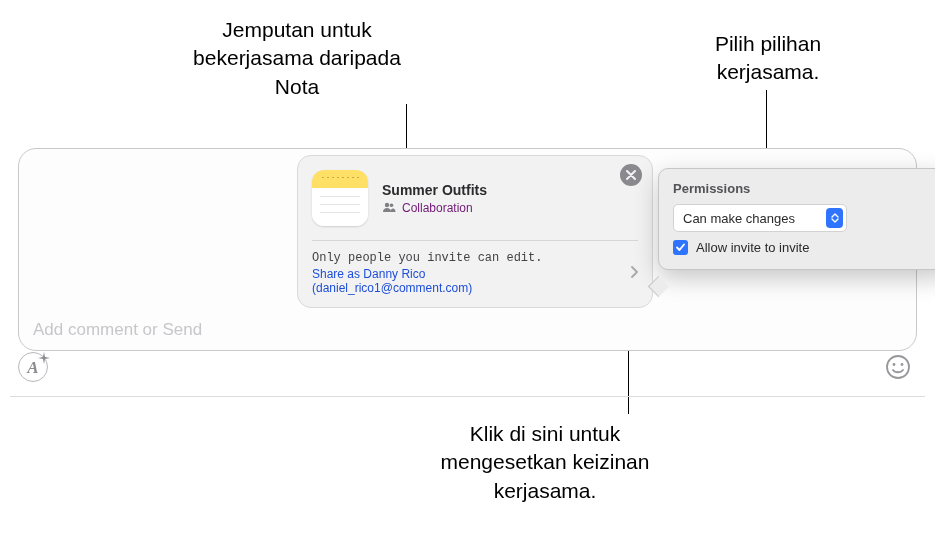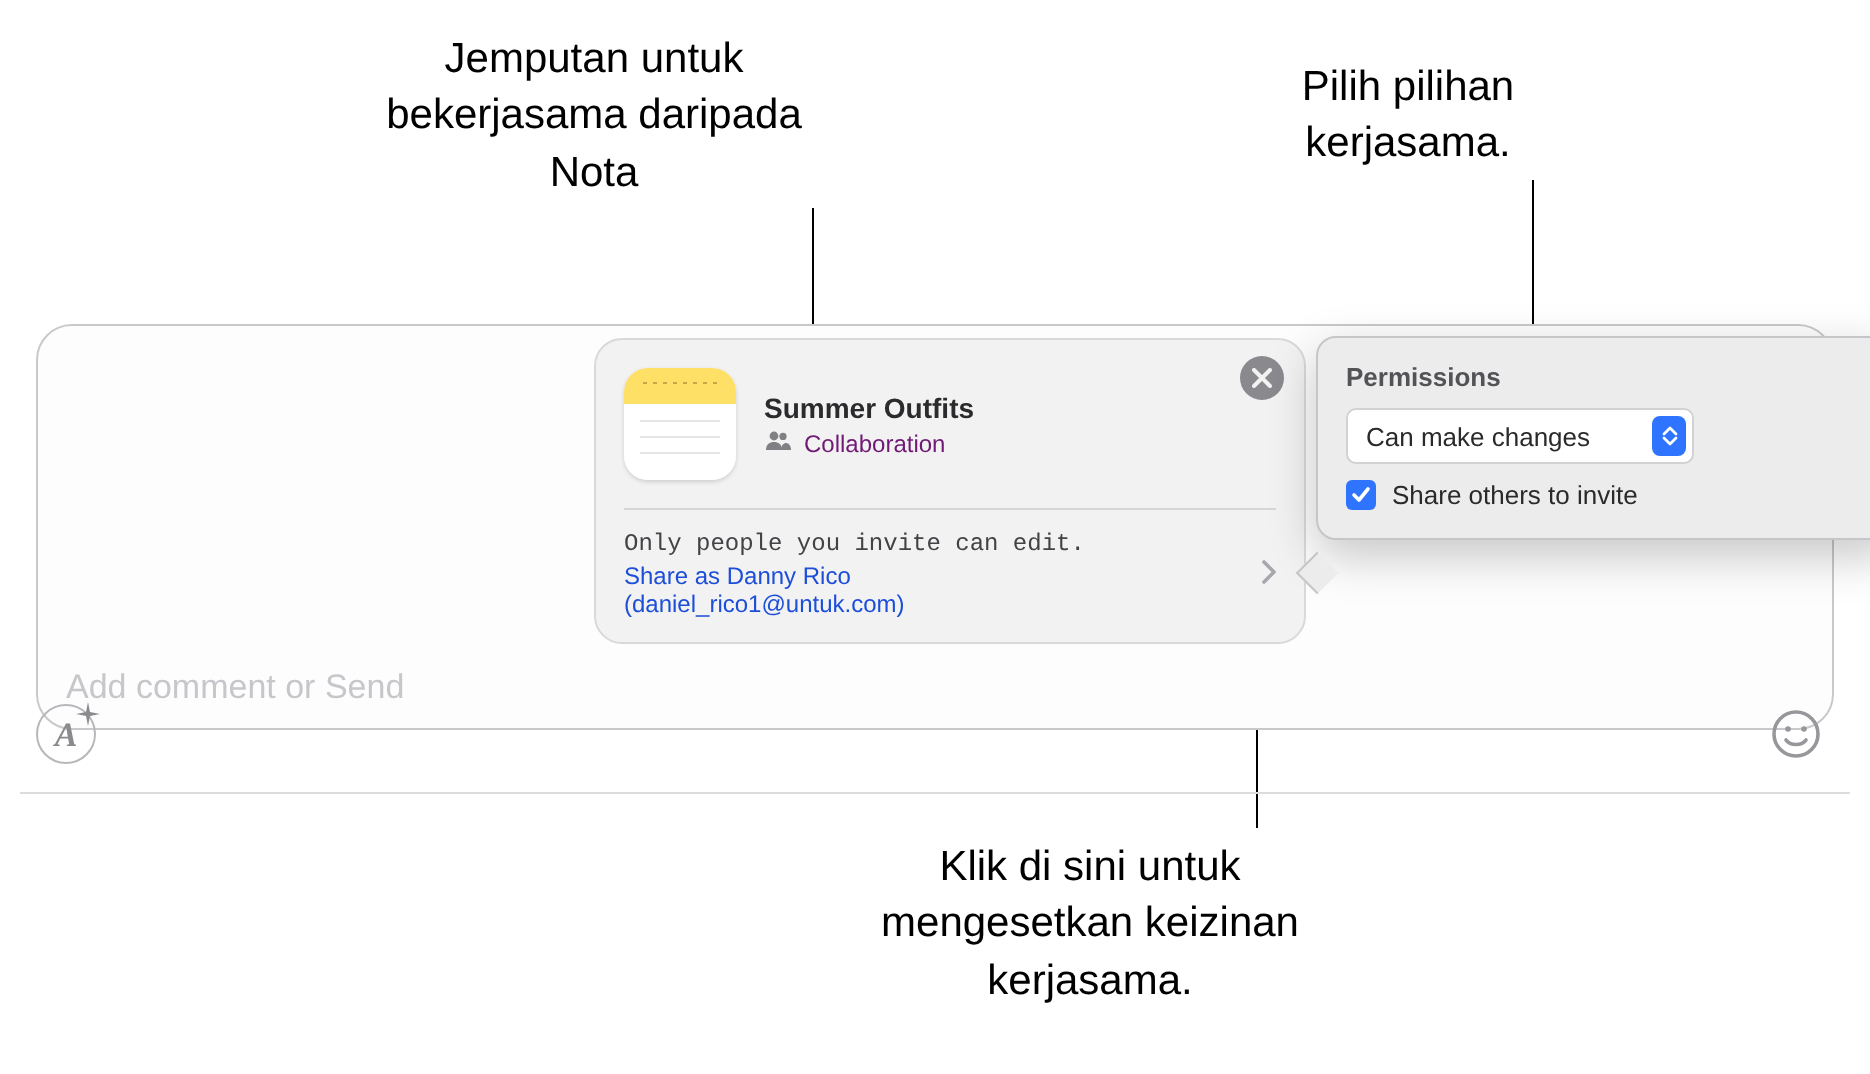--- a/index.html
+++ b/index.html
@@ -12,21 +12,21 @@
       overflow: hidden;
     }
     .annotation {
       position: absolute;
       font-size: 21px;
       color: #000;
       line-height: 1.35;
       text-align: center;
     }
     .ann-1 { top: 16px; left: 172px; width: 250px; }
-    .ann-2 { top: 30px; left: 614px; width: 180px; }
+    .ann-2 { top: 30px; left: 678px; width: 180px; }
     .ann-3 { top: 420px; left: 430px; width: 230px; }
 
     .leader {
       position: absolute;
       background: #000;
     }
     .leader-1 { top: 104px; left: 406px; width: 1px; height: 58px; }
     .leader-2 { top: 90px; left: 766px; width: 1px; height: 80px; }
     .leader-3 { top: 296px; left: 628px; width: 1px; height: 118px; }
 
@@ -37,21 +37,20 @@
       left: 18px;
       right: 18px;
     }
 
     .bubble-wrap {
       border: 1px solid #c9c9cb;
       border-radius: 18px;
       padding: 6px 10px 6px 10px;
       position: relative;
       background: #fdfdfd;
-      margin-top: 14px;
     }
 
     .invitation-card {
       margin-left: 268px;
       width: 356px;
       background: #f2f2f3;
       border: 1px solid #d9d9da;
       border-radius: 14px;
       padding: 14px 14px 12px 14px;
       position: relative;
@@ -311,21 +310,21 @@
                   <path d="M8.5 10 C8.5 7.5 10 6.5 11 6.5 C12.5 6.5 13.5 8 13.5 10 Z" fill="#808084"></path>
                 </svg>
             </span>
             <span>Collaboration</span>
           </div>
         </div>
       </div>
       <div class="card-body">
         <div class="body-line1">Only people you invite can edit.</div>
         <div class="body-line2">Share as Danny Rico</div>
-        <div class="body-line3">(daniel_rico1@untuk.com)</div>
+        <div class="body-line3">(daniel_rico1@comment.com)</div>
       </div>
       <div class="chevron">
         <svg width="8" height="12" viewBox="0 0 8 12">
             <path d="M2 1 L7 6 L2 11" stroke="#a8a8ac" stroke-width="1.8" fill="none" stroke-linecap="round" stroke-linejoin="round"></path>
           </svg>
       </div>
     </div>
 
     <div class="compose-input-row">
       <div class="compose-input">Add comment or Send</div>
@@ -370,15 +369,15 @@
         </svg>
     </span>
   </div>
 
   <div class="check-row">
     <span class="checkbox">
       <svg width="11" height="11" viewBox="0 0 11 11">
           <path d="M2 5.5 L4.5 8 L9 2.5" stroke="#fff" stroke-width="1.8" fill="none" stroke-linecap="round" stroke-linejoin="round"></path>
         </svg>
     </span>
-    <span>Share others to invite</span>
+    <span>Allow invite to invite</span>
   </div>
 </div>
 
 </body></html>

